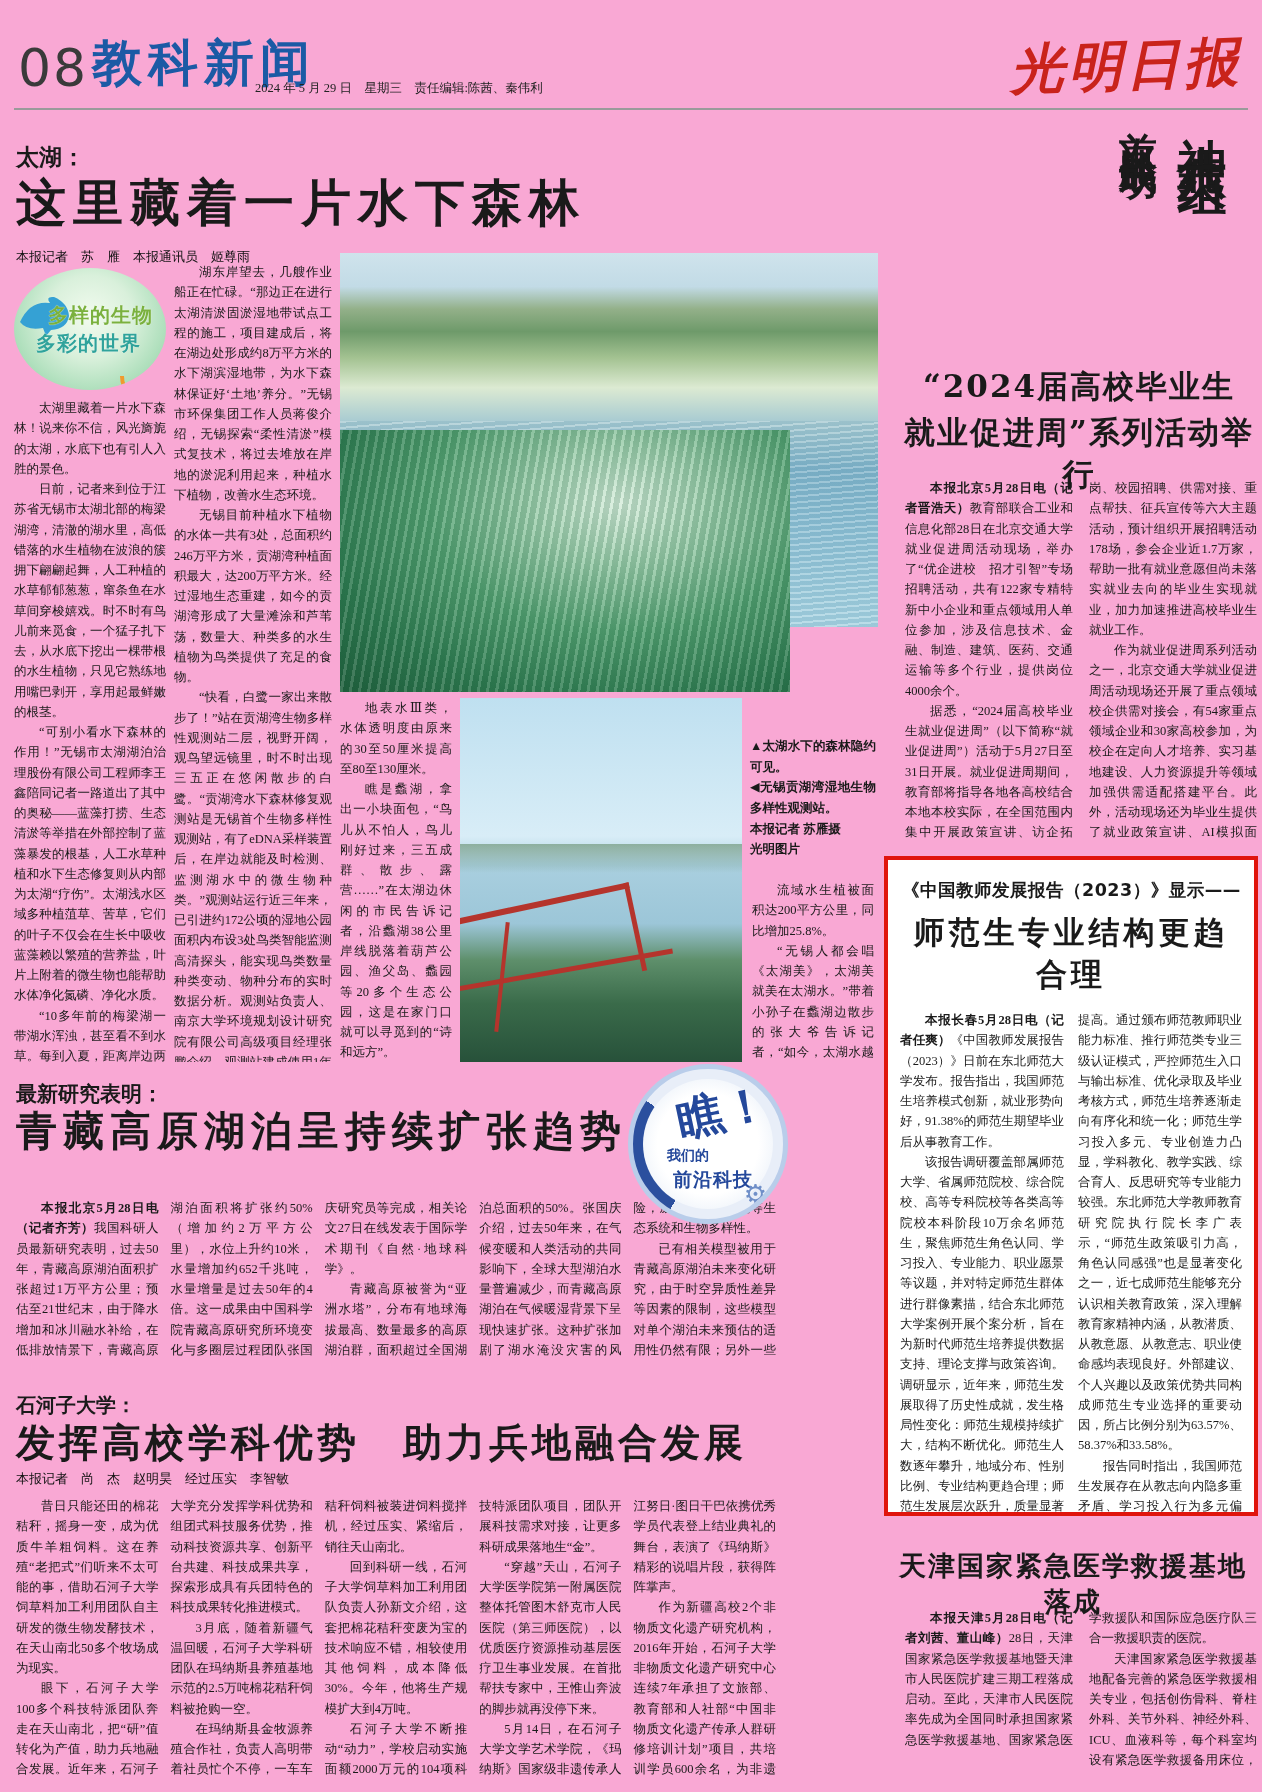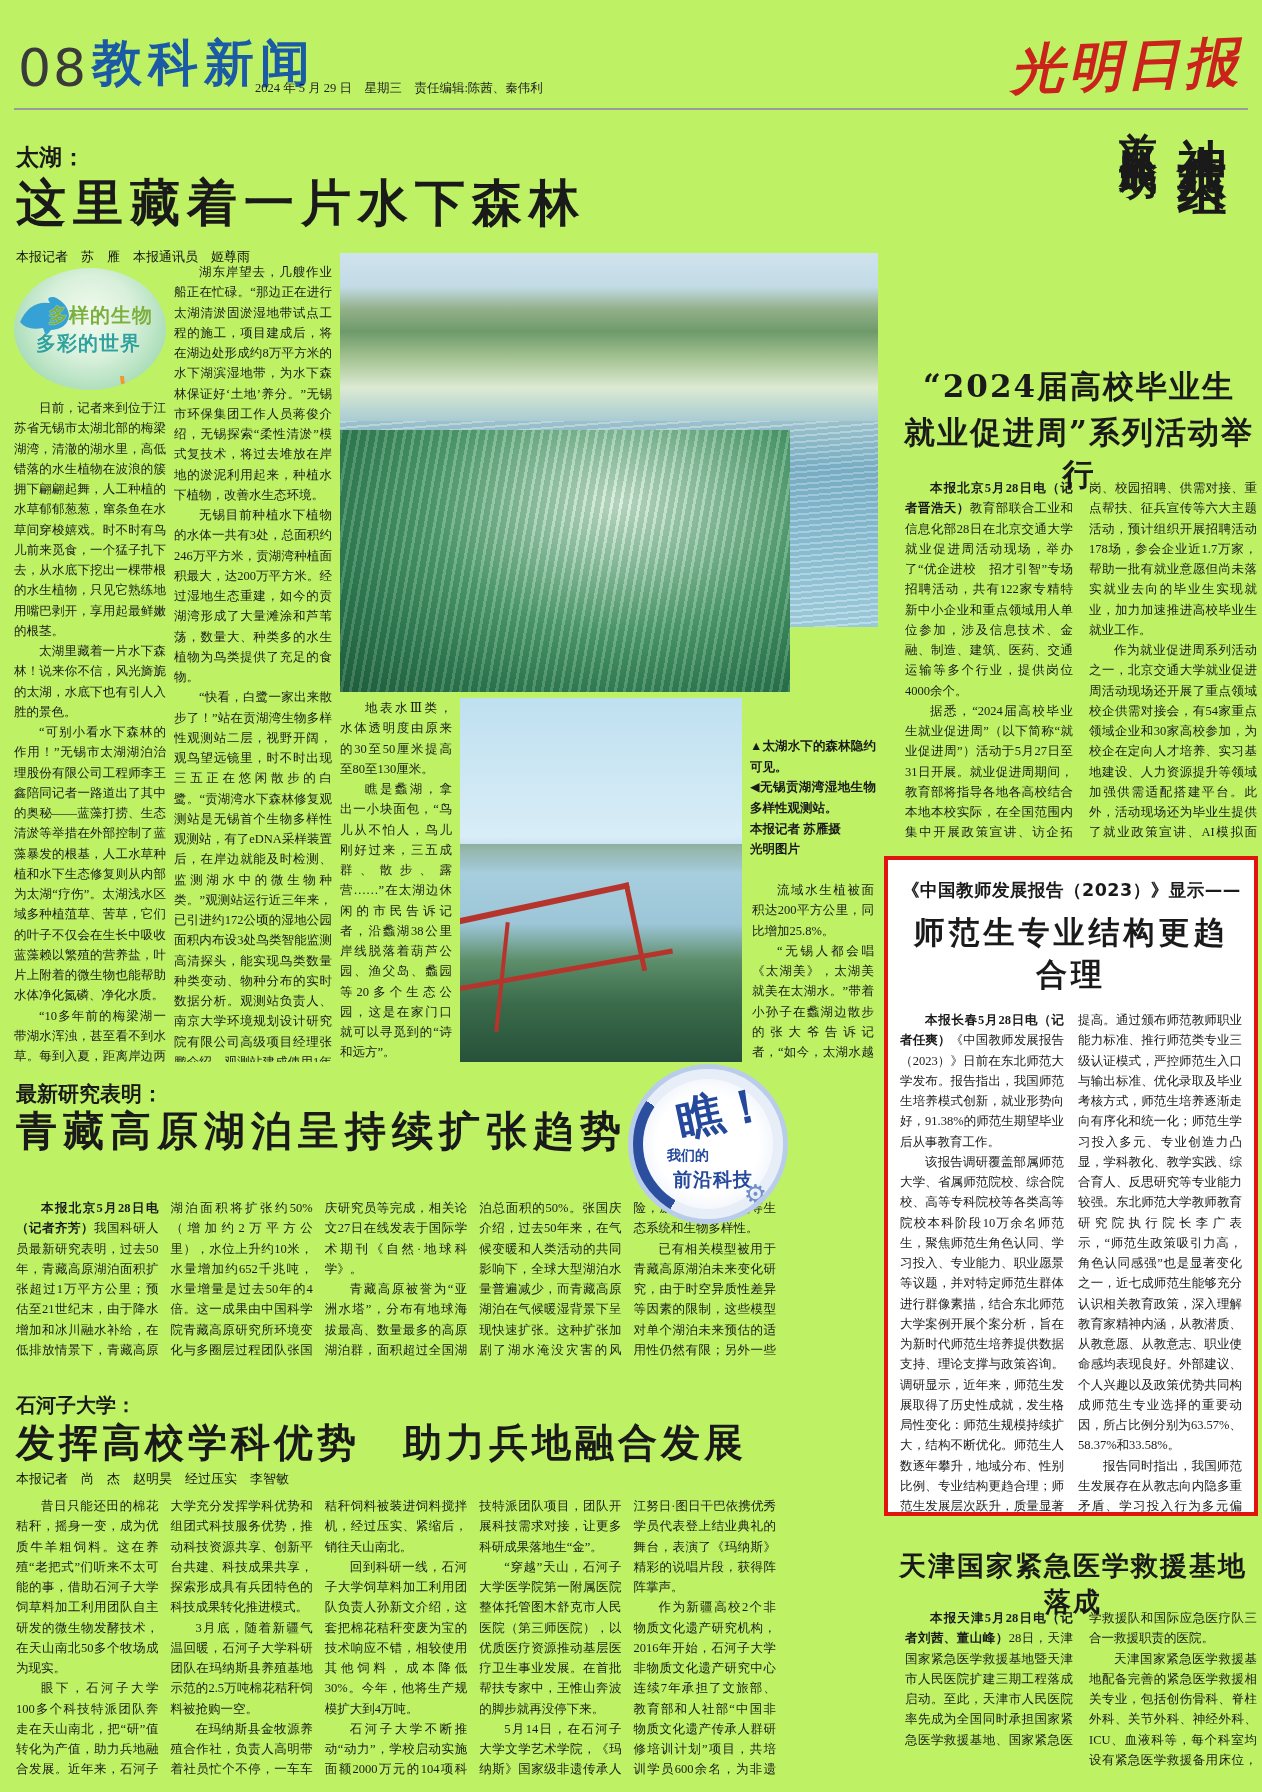--- a/index.html
+++ b/index.html
@@ -1,16 +1,16 @@
 <!DOCTYPE html>
 <html><head>
 <meta charset="utf-8">
 <style>
   html,body{margin:0;padding:0;background:#e8e8e4;}
-  .page{position:relative;width:1262px;height:1792px;background:#bef264;overflow:hidden;
+  .page{position:relative;width:1262px;height:1792px;background:#f9a8d4;overflow:hidden;
         font-family:"Liberation Serif","DejaVu Serif",serif;color:#1a1a1a;}
   [data-name]{box-sizing:border-box;}
   
   .hdr-num{position:absolute;left:18px;top:38px;font-size:52px;color:#3a3a3a;
            font-family:"DejaVu Sans",sans-serif;font-weight:400;letter-spacing:2px;}
   .hdr-section{position:absolute;left:92px;top:30px;font-size:50px;font-weight:900;
            color:#1b5aa5;letter-spacing:6px;font-family:"DejaVu Serif",serif;}
   .hdr-date{position:absolute;left:255px;top:80px;font-size:12.5px;font-weight:400;color:#222;}
   .masthead{position:absolute;right:20px;top:30px;font-size:54px;font-weight:700;font-style:italic;
            color:#c9231b;letter-spacing:4px;transform:rotate(-2deg);font-family:"DejaVu Serif",serif;}
@@ -132,22 +132,22 @@
     <svg width="60" height="46" viewBox="0 0 60 46" data-name="dolphin-icon">
       <path d="M4 28 Q14 6 34 9 Q29 2 38 3 Q52 9 53 22 Q51 35 35 36 L30 42 L27 34 Q11 37 4 28 Z" fill="#35a1d4"></path>
     </svg>
     <div class="badge-l1" data-name="badge-line1">多样的生物</div>
     <div class="badge-l2" data-name="badge-line2">多彩的世界</div>
     <div class="arc1" data-name="wheat-arc-icon"></div>
     <div class="arc2" data-name="wheat-arc-icon"></div>
   </div>
 
   <div class="art col-a" data-name="taihu-column-1">
+      <p data-name="paragraph">太湖里藏着一片水下森林！说来你不信，风光旖旎的太湖，水底下也有引人入胜的景色。</p>
       <p data-name="paragraph">日前，记者来到位于江苏省无锡市太湖北部的梅梁湖湾，清澈的湖水里，高低错落的水生植物在波浪的簇拥下翩翩起舞，人工种植的水草郁郁葱葱，窜条鱼在水草间穿梭嬉戏。时不时有鸟儿前来觅食，一个猛子扎下去，从水底下挖出一棵带根的水生植物，只见它熟练地用嘴巴剥开，享用起最鲜嫩的根茎。</p>
-      <p data-name="paragraph">太湖里藏着一片水下森林！说来你不信，风光旖旎的太湖，水底下也有引人入胜的景色。</p>
       <p data-name="paragraph">“可别小看水下森林的作用！”无锡市太湖湖泊治理股份有限公司工程师李王鑫陪同记者一路道出了其中的奥秘——蓝藻打捞、生态清淤等举措在外部控制了蓝藻暴发的根基，人工水草种植和水下生态修复则从内部为太湖“疗伤”。太湖浅水区域多种植菹草、苦草，它们的叶子不仅会在生长中吸收蓝藻赖以繁殖的营养盐，叶片上附着的微生物也能帮助水体净化氮磷、净化水质。</p>
       <p data-name="paragraph">“10多年前的梅梁湖一带湖水浑浊，甚至看不到水草。每到入夏，距离岸边两公里外都能闻到各种藻类散发的腥臭味。”和太湖打了20多年交道的无锡市生态环境局太湖处处长说，他亲眼见证了梅梁湖从第一棵水草到水底森林的奇迹变化。2018年，无锡在梅梁湖葛埠门水下数百亩水域种下第一批水生植物。6年来，又陆续在梅梁湖区、北部、西部分别选取三个湖湾进行生态修复，水下森林扩大至84.5万平方米。</p>
     </div>
   <div class="art col-b" data-name="taihu-column-2">
       <p data-name="paragraph">湖东岸望去，几艘作业船正在忙碌。“那边正在进行太湖清淤固淤湿地带试点工程的施工，项目建成后，将在湖边处形成约8万平方米的水下湖滨湿地带，为水下森林保证好‘土地’养分。”无锡市环保集团工作人员蒋俊介绍，无锡探索“柔性清淤”模式复技术，将过去堆放在岸地的淤泥利用起来，种植水下植物，改善水生态环境。</p>
       <p data-name="paragraph">无锡目前种植水下植物的水体一共有3处，总面积约246万平方米，贡湖湾种植面积最大，达200万平方米。经过湿地生态重建，如今的贡湖湾形成了大量滩涂和芦苇荡，数量大、种类多的水生植物为鸟类提供了充足的食物。</p>
       <p data-name="paragraph">“快看，白鹭一家出来散步了！”站在贡湖湾生物多样性观测站二层，视野开阔，观鸟望远镜里，时不时出现三五正在悠闲散步的白鹭。“贡湖湾水下森林修复观测站是无锡首个生物多样性观测站，有了eDNA采样装置后，在岸边就能及时检测、监测湖水中的微生物种类。”观测站运行近三年来，已引进约172公顷的湿地公园面积内布设3处鸟类智能监测高清探头，能实现鸟类数量种类变动、物种分布的实时数据分析。观测站负责人、南京大学环境规划设计研究院有限公司高级项目经理张鹏介绍，观测站建成使用1年多，共监测到30余种、2000余只水鸟在此栖息。</p>
     </div>
   <div class="art col-c" data-name="taihu-column-3">
       <p data-name="paragraph">地表水Ⅲ类，水体透明度由原来的30至50厘米提高至80至130厘米。</p>

